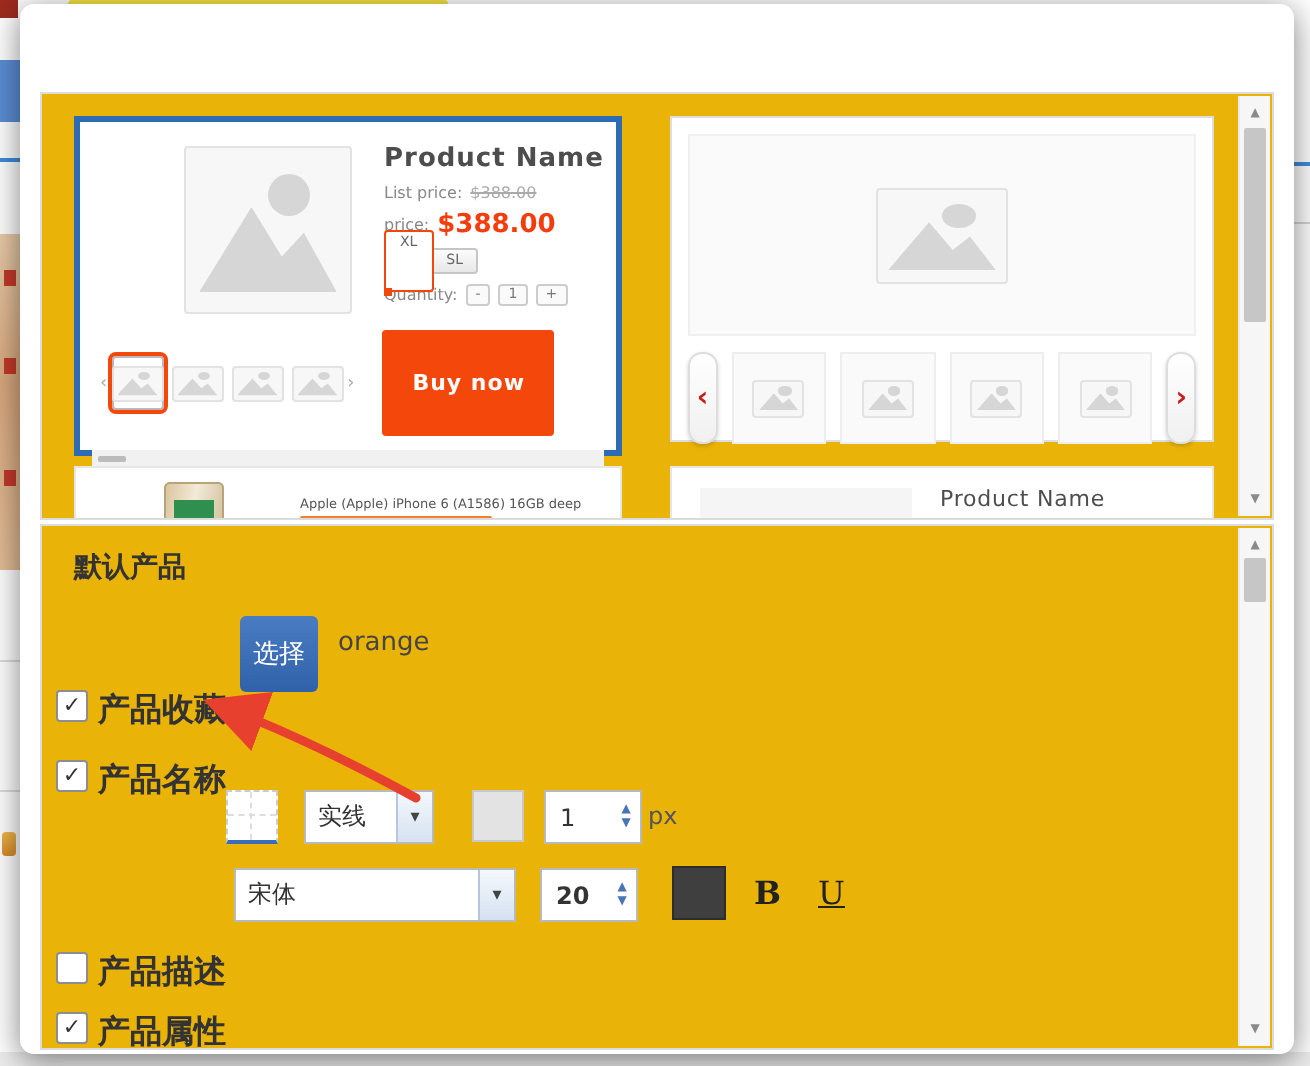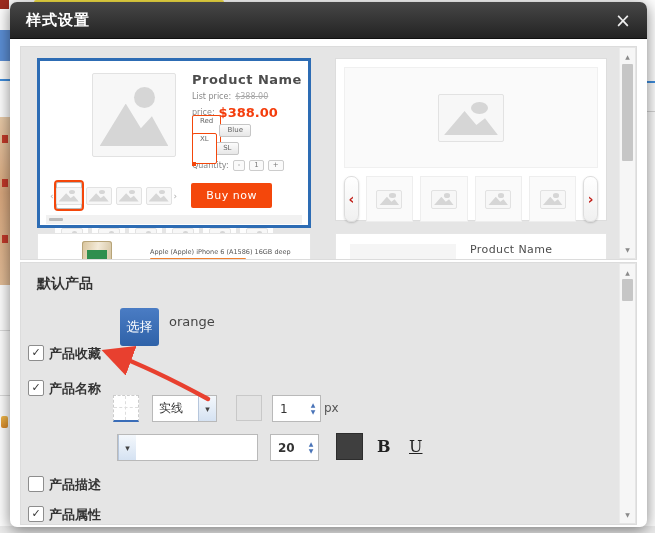--- a/index.html
+++ b/index.html
@@ -25,21 +25,21 @@
 
   
   .modal{position:absolute;left:10px;top:2px;width:637px;height:525px;background:#fff;
          border-radius:7px;box-shadow:0 3px 16px rgba(0,0,0,.5);}
   .modal-header{height:36px;background:linear-gradient(#474747,#232323);
                 border-radius:7px 7px 0 0;display:flex;align-items:center;padding:0 16px;
                 border-bottom:1px solid #111;}
   .modal-title{color:#fff;font-size:15px;font-weight:bold;letter-spacing:1px;}
   .modal-close{margin-left:auto;color:#f0f0f0;font-size:19px;line-height:1;cursor:pointer;}
 
-  .panel{position:absolute;left:10px;width:615px;background:#e5e5e5;border:1px solid #dcdcdc;overflow:hidden;}
+  .panel{position:absolute;left:10px;width:615px;background:#eab308;border:1px solid #dcdcdc;overflow:hidden;}
   .panel-top{top:44px;height:212px;}
   .panel-bottom{top:260px;height:261px;}
 
   
   .tcard{position:absolute;background:#fff;}
   .card1{left:16px;top:11px;width:268px;height:164px;border:3px solid #2d6cb4;}
   .card2{left:314px;top:11px;width:270px;height:161px;border:1px solid #ddd;}
   .card3{left:16px;top:186px;width:272px;height:60px;border:1px solid #e6e6e6;}
   .card4{left:314px;top:186px;width:270px;height:60px;border:1px solid #e6e6e6;}
 
@@ -61,22 +61,22 @@
         border:1px solid #c6c6c6;border-radius:2px;font-size:7px;color:#666;position:relative;}
   .chip.sel{border-color:#f4470b;}
   .chip.sel::after{content:"";position:absolute;left:-1px;bottom:-3px;width:4px;height:4px;background:#f4470b;}
   .qty-box{display:inline-block;border:1px solid #ccc;background:#fafafa;font-size:7px;
            color:#777;padding:1px 4px;border-radius:2px;}
   .c1-mid{display:flex;align-items:center;margin:7px 6px 0 8px;}
   .th-arrow{font-size:9px;color:#aaa;padding:0 2px;}
   .thumbs{display:flex;align-items:center;gap:4px;}
   .th{width:24px;height:16px;}
   .th.sel{outline:2px solid #f4470b;}
-  .c1-buy{margin-left:12px;background:#f4470b;color:#fff;font-weight:normal;font-size:11px;
-          padding:6px 15px;border-radius:2px;letter-spacing:.5px;}
+  .c1-buy{margin-left:12px;background:#f4470b;color:#fff;font-weight:bold;font-size:11px;
+          padding:20px 15px;border-radius:2px;letter-spacing:.5px;}
   .c1-cart{margin-left:9px;background:linear-gradient(#ffffff,#ebebeb);border:1px solid #b9b9b9;
            color:#444;font-weight:bold;font-size:11px;padding:4px 12px;border-radius:2px;}
   .c1-rel-head{height:9px;background:#f1f1f1;margin:7px 6px 0 6px;position:relative;}
   .c1-rel-head .bar{position:absolute;left:3px;top:3px;width:14px;height:3px;background:#bbb;}
   .c1-rel{display:flex;align-items:flex-start;gap:4px;margin:4px 6px 0 8px;}
   .rel-arrow{font-size:8px;color:#bbb;margin-top:14px;}
   .mini{width:33px;display:flex;flex-direction:column;align-items:center;gap:2px;background:#fdfdfd;}
   .mini .ph{width:20px;height:13px;}
   .bar{height:2px;background:#c9c9c9;border-radius:1px;}
   .w1{width:28px;}
@@ -117,21 +117,21 @@
   .sec-label{position:absolute;left:16px;top:12px;font-size:14px;color:#333;font-weight:600;}
   .btn-select{position:absolute;left:99px;top:45px;width:39px;height:38px;border-radius:3px;
               background:linear-gradient(#4a7cc4,#2f62a8);color:#fff;font-size:13px;
               display:flex;align-items:center;justify-content:center;cursor:pointer;}
   .sel-product{position:absolute;left:148px;top:51px;font-size:13px;color:#454545;}
 
   .cb{position:absolute;width:14px;height:14px;background:#fff;border:1px solid #8d8d8d;
       border-radius:2px;display:flex;align-items:center;justify-content:center;cursor:pointer;}
   .cb .ck{display:none;font-size:11px;font-weight:bold;color:#333;margin-top:-2px;}
   .cb.checked .ck{display:block;}
-  .cb-label{position:absolute;font-size:13px;color:#333;font-weight:600;}
+  .cb-label{position:absolute;font-size:16px;color:#333;font-weight:600;}
   .row-fav .cb{left:7px;top:82px;} .row-fav .cb-label{left:28px;top:82px;}
   .row-name .cb{left:7px;top:117px;} .row-name .cb-label{left:28px;top:117px;}
   .row-desc .cb{left:7px;top:213px;} .row-desc .cb-label{left:28px;top:213px;}
   .row-attr .cb{left:7px;top:243px;} .row-attr .cb-label{left:28px;top:243px;}
 
   .bwidget{position:absolute;left:92px;top:132px;width:24px;height:24px;background:#fff;
            border:1px dashed #ccc;border-bottom:2px solid #3a6db8;cursor:pointer;}
   .bw-h{position:absolute;left:0;right:0;top:11px;border-top:1px dashed #ddd;}
   .bw-v{position:absolute;top:0;bottom:0;left:11px;border-left:1px dashed #ddd;}
 
@@ -178,44 +178,35 @@
       <i class="b1"></i>
       <i class="b2"></i>
       <i class="b3"></i>
     </div>
   <div class="bg-left-line1"></div>
   <div class="bg-left-line2"></div>
   <div class="bg-left-icon"></div>
   <div class="bg-bottom"></div>
 
   <div class="modal">
-    <div class="modal-header">
-      <span class="modal-title">样式设置</span>
-      <span class="modal-close">×</span>
-    </div>
 
     <div class="panel panel-top">
 
       <div class="tcard card1">
         <div class="c1-top">
           <div class="ph c1-img"></div>
           <div class="c1-info">
             <div class="c1-name">Product Name</div>
             <div class="c1-row">
                 <span>List price:</span>
               <span class="strike">$388.00</span>
               </div>
             <div class="c1-row">
                 <span>price:</span>
               <span class="c1-price">$388.00</span>
-              </div>
-            <div class="c1-row">
-                <span>Color:</span>
-              <span class="chip sel">Red</span>
-              <span class="chip">Blue</span>
               </div>
             <div class="c1-row">
                 <span>Size:</span>
               <span class="chip">SL</span>
               <span class="chip sel">XL</span>
               </div>
             <div class="c1-row">
                 <span>Quantity:</span>
               <span class="qty-box">-</span>
               <span class="qty-box">1</span>
@@ -345,20 +336,21 @@
       <div class="spin spin-border">
         <span class="spin-val">1</span>
         <span class="spin-btns">
           <span>▲</span>
           <span>▼</span>
         </span>
       </div>
       <div class="unit-px">px</div>
 
       <div class="sel sel-font">
+        <span class="sel-val">宋体</span>
         <span class="sel-arrow">▾</span>
       </div>
       <div class="spin spin-font">
         <span class="spin-val">20</span>
         <span class="spin-btns">
           <span>▲</span>
           <span>▼</span>
         </span>
       </div>
       <div class="swatch swatch-font"></div>

